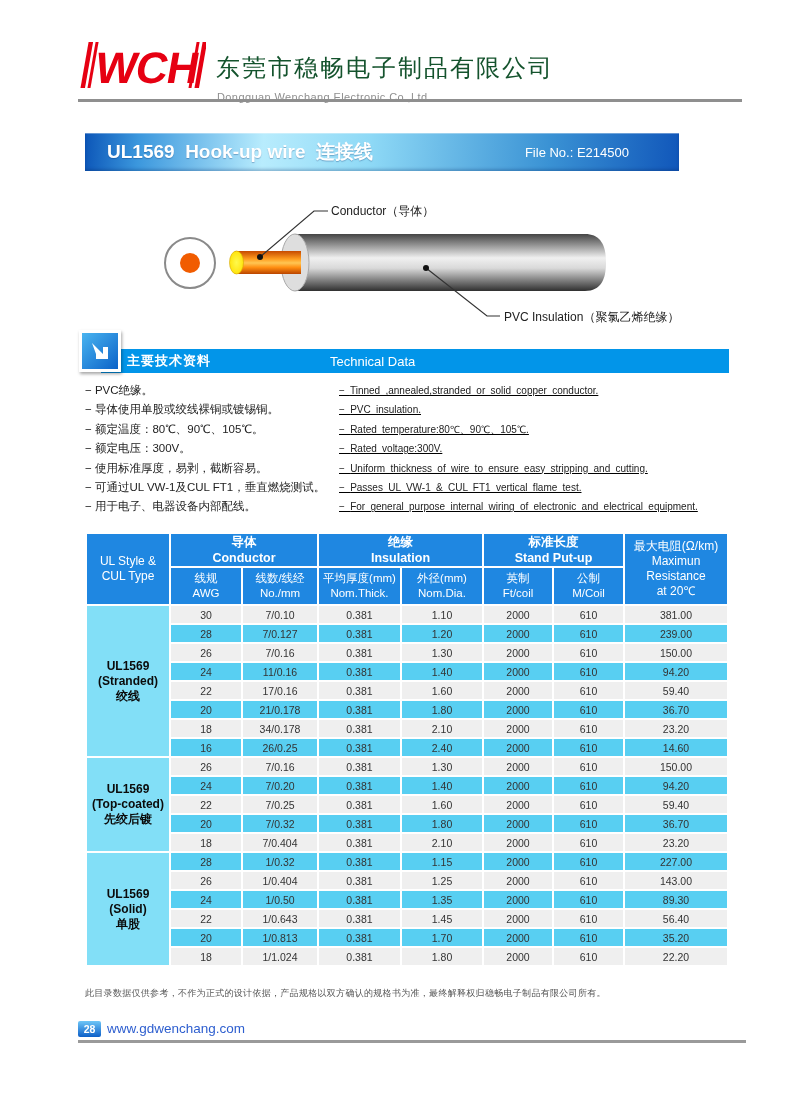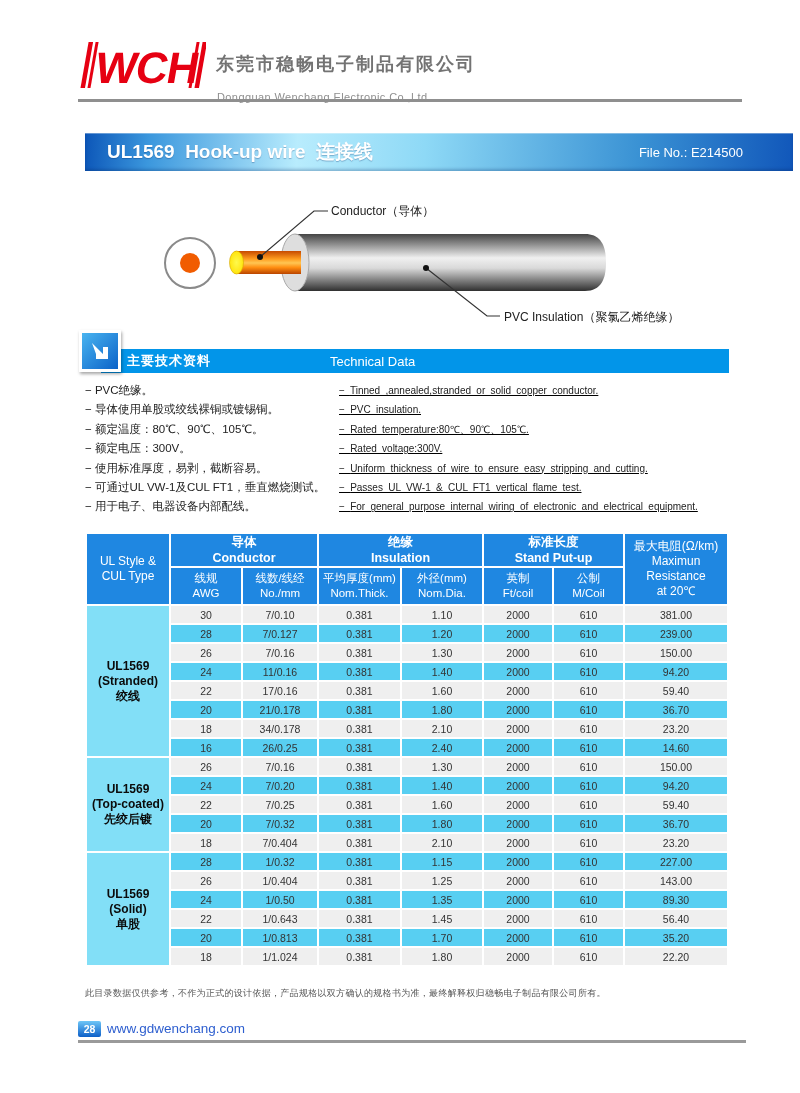--- a/index.html
+++ b/index.html
@@ -1,26 +1,26 @@
 <!DOCTYPE html>
 <html><head>
 <meta charset="utf-8">
 <style>
   html,body{margin:0;padding:0;}
   body{width:800px;height:1093px;background:#ffffff;font-family:"Liberation Sans",sans-serif;position:relative;overflow:hidden;}
   .abs{position:absolute;}
 
   
   .logo-wrap{left:74px;top:34px;}
-  .company-cn{left:216px;top:52px;font-size:18px;font-weight:bold;color:#737373;letter-spacing:2px;}
+  .company-cn{left:216px;top:52px;font-size:24px;font-weight:normal;color:#14532d;letter-spacing:2px;}
   .company-en{left:217px;top:91px;font-size:11px;color:#8f8f8f;letter-spacing:.4px;}
   .top-rule{left:78px;top:99px;width:664px;height:3px;background:#8f8f8f;}
 
   
-  .title-bar{left:85px;top:133px;width:708px;height:38px;
+  .title-bar{left:85px;top:133px;width:594px;height:38px;
     background:linear-gradient(93deg,#0c56b8 0%,#3b97dd 9%,#b8ecfd 30%,#8ed9f6 48%,#3a92d4 78%,#1157ba 100%);
     display:flex;align-items:center;box-shadow:inset 0 1px 0 rgba(255,255,255,.35), inset 0 -2px 3px rgba(0,30,90,.25);}
   .title-main{margin-left:22px;font-size:19px;font-weight:bold;color:#fff;white-space:pre;text-shadow:0 1px 1px rgba(0,40,100,.3);}
   .title-file{position:absolute;right:50px;font-size:13px;color:#fff;}
 
   
   .wire-fig{left:85px;top:190px;width:643px;height:145px;}
   .wire-label{position:absolute;font-size:12px;color:#222;white-space:nowrap;}
   .lbl-conductor{left:246px;top:13px;}
   .lbl-insulation{left:419px;top:119px;}

